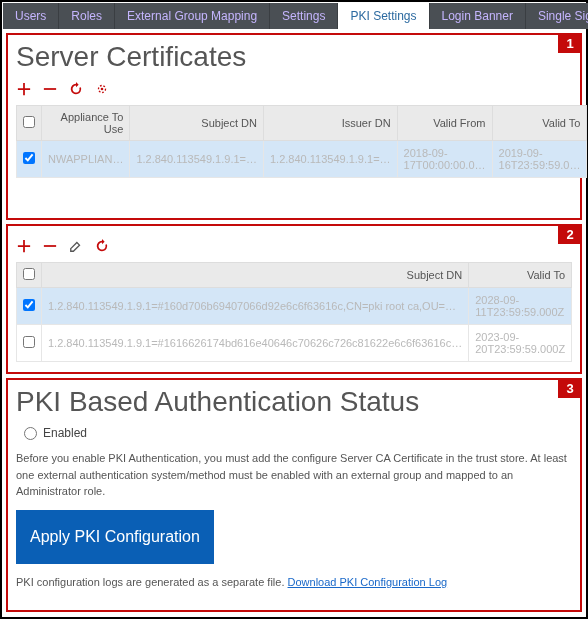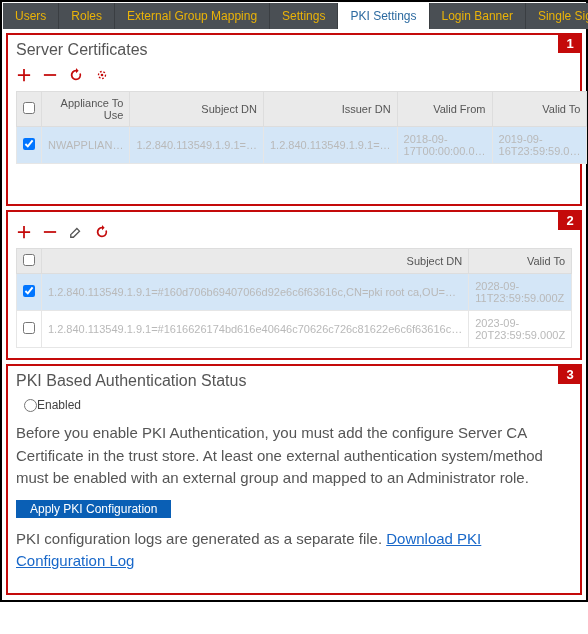--- a/index.html
+++ b/index.html
@@ -1,40 +1,40 @@
 <!DOCTYPE html>
 <html><head>
 <meta charset="utf-8">
 <style>
   * { margin:0; padding:0; box-sizing:border-box; }
   body { font-family: Arial, Helvetica, sans-serif; font-size:12px; background:#fff; color:#333; width:588px; }
   .outer { border:2px solid #000; padding:1px; background:#fff; }
   
   .tabs { display:flex; background:#4a4f54; }
-  .tab { color:#eab308; font-size:12px; padding:6px 12px; cursor:pointer; white-space:nowrap; border-right:1px solid #3a3e42; background:#4a4f54; }
+  .tab { color:#c4b5fd; font-size:12px; padding:6px 12px; cursor:pointer; white-space:nowrap; border-right:1px solid #3a3e42; background:#4a4f54; }
   .tab.active { background:#fff; color:#2c6aa0; }
   
   .panel { border:2px solid #c40a0a; margin:4px 3px; padding:6px 8px 10px 8px; position:relative; }
   .panel-number { position:absolute; top:-2px; right:-2px; width:24px; height:20px; background:#c40a0a; color:#fff; font-weight:bold; font-size:13px; display:flex; align-items:center; justify-content:center; }
-  .panel-title { font-size:16px; font-weight:400; color:#555; margin-bottom:8px; }
+  .panel-title { font-size:28px; font-weight:400; color:#555; margin-bottom:8px; }
   
   .toolbar { display:flex; gap:10px; align-items:center; margin:6px 0 8px 0; }
   .ticon { width:16px; height:16px; display:inline-flex; align-items:center; justify-content:center; }
   .ticon svg { width:14px; height:14px; }
   
   table { width:100%; border-collapse:collapse; font-size:11px; }
   th { background:#eaeaea; text-align:right; font-weight:normal; color:#555; padding:5px 6px; border:1px solid #ddd; }
   td { padding:6px 6px; border:1px solid #e6e6e6; color:#555; background:#fff; }
   tr.sel td { background:#d4e6f7; }
   th.chkcol, td.chkcol { width:20px; text-align:center; }
   .blurred { color:#b9b9b9; filter:blur(0.4px); }
   
-  .radio-row { display:flex; align-items:center; margin:4px 0 4px 8px; color:#444; font-size:12px; }
-  .note { font-size:15px; color:#555; margin:10px 0; line-height:1.5; }
-  .btn { display:inline-block; background:#0a5fb5; color:#fff; border:none; padding:2px 14px; font-size:12px; cursor:pointer; }
+  .radio-row { display:flex; align-items:center; gap:6px; margin:4px 0 4px 8px; color:#444; font-size:12px; }
+  .note { font-size:11px; color:#555; margin:10px 0; line-height:1.5; }
+  .btn { display:inline-block; background:#0a5fb5; color:#fff; border:none; padding:18px 14px; font-size:16px; cursor:pointer; }
   .link { color:#1968c9; text-decoration:underline; cursor:pointer; }
   .spacer { height:30px; }
   input[type=checkbox]{ width:12px; height:12px; }
 </style>
 </head>
 <body>
 
 <div class="outer">
 
   <div class="tabs" id="tabs-bar">

